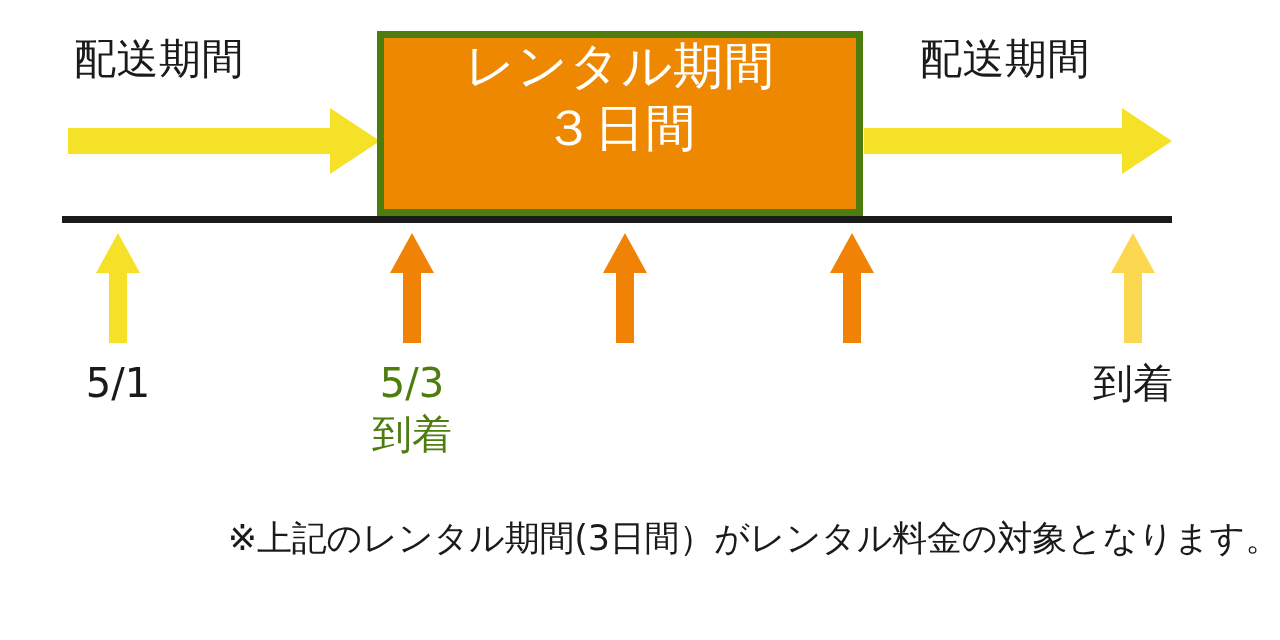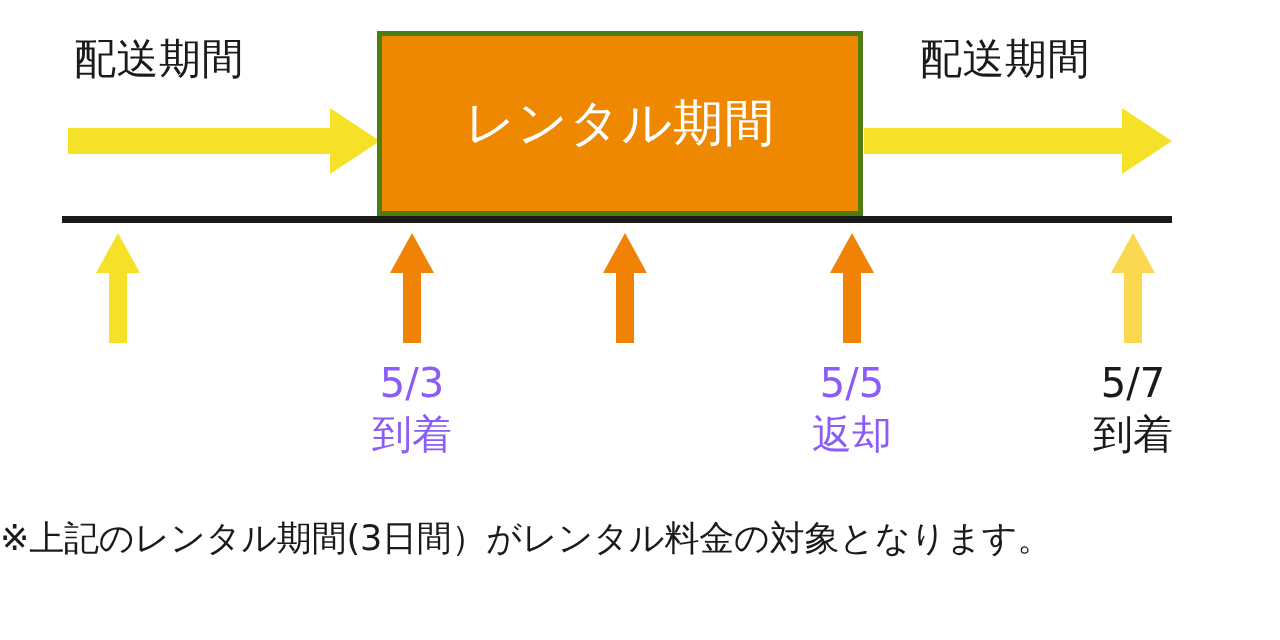--- a/index.html
+++ b/index.html
@@ -42,26 +42,26 @@
   #h-arrow-right { left: 864px; top: 108px; width: 308px; }
 
   
   #rental-box {
     position: absolute;
     left: 377px;
     top: 31px;
     width: 486px;
     height: 185px;
     background: #ED8800;
-    border: 5px solid #4d7c0f;
+    border: 7px solid #4d7c0f;
     box-sizing: border-box;
     display: flex;
-    flex-direction: row;
+    flex-direction: column;
     align-items: center;
-    justify-content: center;
+    justify-content: flex-start;
     gap: 4px;
   }
   .rental-line {
     color: #ffffff;
     font-family: "DejaVu Sans", "Liberation Sans", sans-serif;
     font-size: 50px;
     line-height: 1.15;
     white-space: nowrap;
     letter-spacing: 1px;
   }
@@ -96,29 +96,29 @@
     font-size: 40px;
     display: block;
     white-space: nowrap;
   }
   .event-name {
     font-size: 40px;
     display: block;
     white-space: nowrap;
   }
   .ev-black { color: #1a1a1a; }
-  .ev-red   { color: #8b5cf6; }
+  .ev-red   { color: #4d7c0f; }
 
   
   #footnote {
     position: absolute;
     left: 0;
     top: 515px;
     width: 1280px;
-    text-align: left;
+    text-align: right;
     font-family: "DejaVu Sans", "Liberation Sans", sans-serif;
     font-size: 35px;
     color: #1a1a1a;
     white-space: nowrap;
     letter-spacing: -0.2px;
   }
 </style>
 </head>
 <body>
 
@@ -135,20 +135,21 @@
   </div>
 
   <div class="h-arrow" id="h-arrow-right">
     <svg viewBox="0 0 308 66" preserveAspectRatio="none" aria-hidden="true">
       <polygon points="0,20 258,20 258,0 308,33 258,66 258,46 0,46" fill="#F5E128"></polygon>
     </svg>
   </div>
 
   <div id="rental-box">
     <span class="rental-line">レンタル期間</span>
+    <span class="rental-line">３日間</span>
   </div>
 
   <div id="baseline"></div>
 
   <div class="v-arrow" style="left:96px; top:233px;">
     <svg viewBox="0 0 44 110" preserveAspectRatio="none" aria-hidden="true">
       <polygon points="22,0 44,40 31,40 31,110 13,110 13,40 0,40" fill="#F5E128"></polygon>
     </svg>
   </div>
 
@@ -170,35 +171,31 @@
     </svg>
   </div>
 
   <div class="v-arrow" style="left:1111px; top:233px;">
     <svg viewBox="0 0 44 110" preserveAspectRatio="none" aria-hidden="true">
       <polygon points="22,0 44,40 31,40 31,110 13,110 13,40 0,40" fill="#FCD850"></polygon>
     </svg>
   </div>
 
   <div class="event-label ev-black" style="left:18px; top:358px;">
+    <span class="event-date">5/1</span>
   </div>
 
   <div class="event-label ev-red" style="left:312px; top:358px;">
     <span class="event-date">5/3</span>
     <span class="event-name">到着</span>
   </div>
 
   <div class="event-label ev-red" style="left:525px; top:358px;">
   </div>
 
-  <div class="event-label ev-red" style="left:752px; top:358px;">
-    <span class="event-date">5/5</span>
-    <span class="event-name">返却</span>
-  </div>
 
   <div class="event-label ev-black" style="left:1033px; top:358px;">
-    <span class="event-date">5/7</span>
     <span class="event-name">到着</span>
   </div>
 
   <div id="footnote">※上記のレンタル期間(3日間）がレンタル料金の対象となります。</div>
 
 </div>
 
 </body></html>

